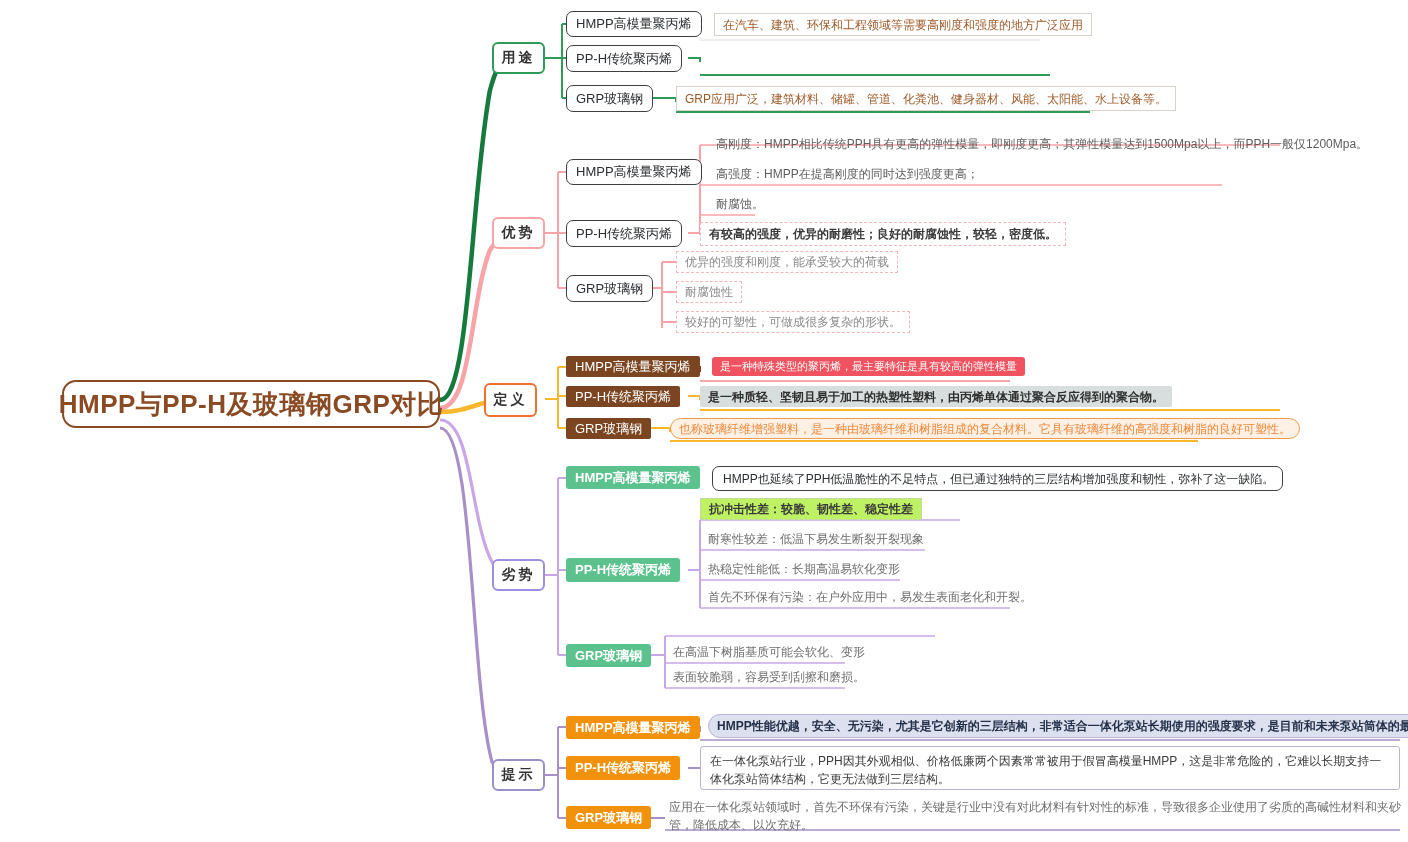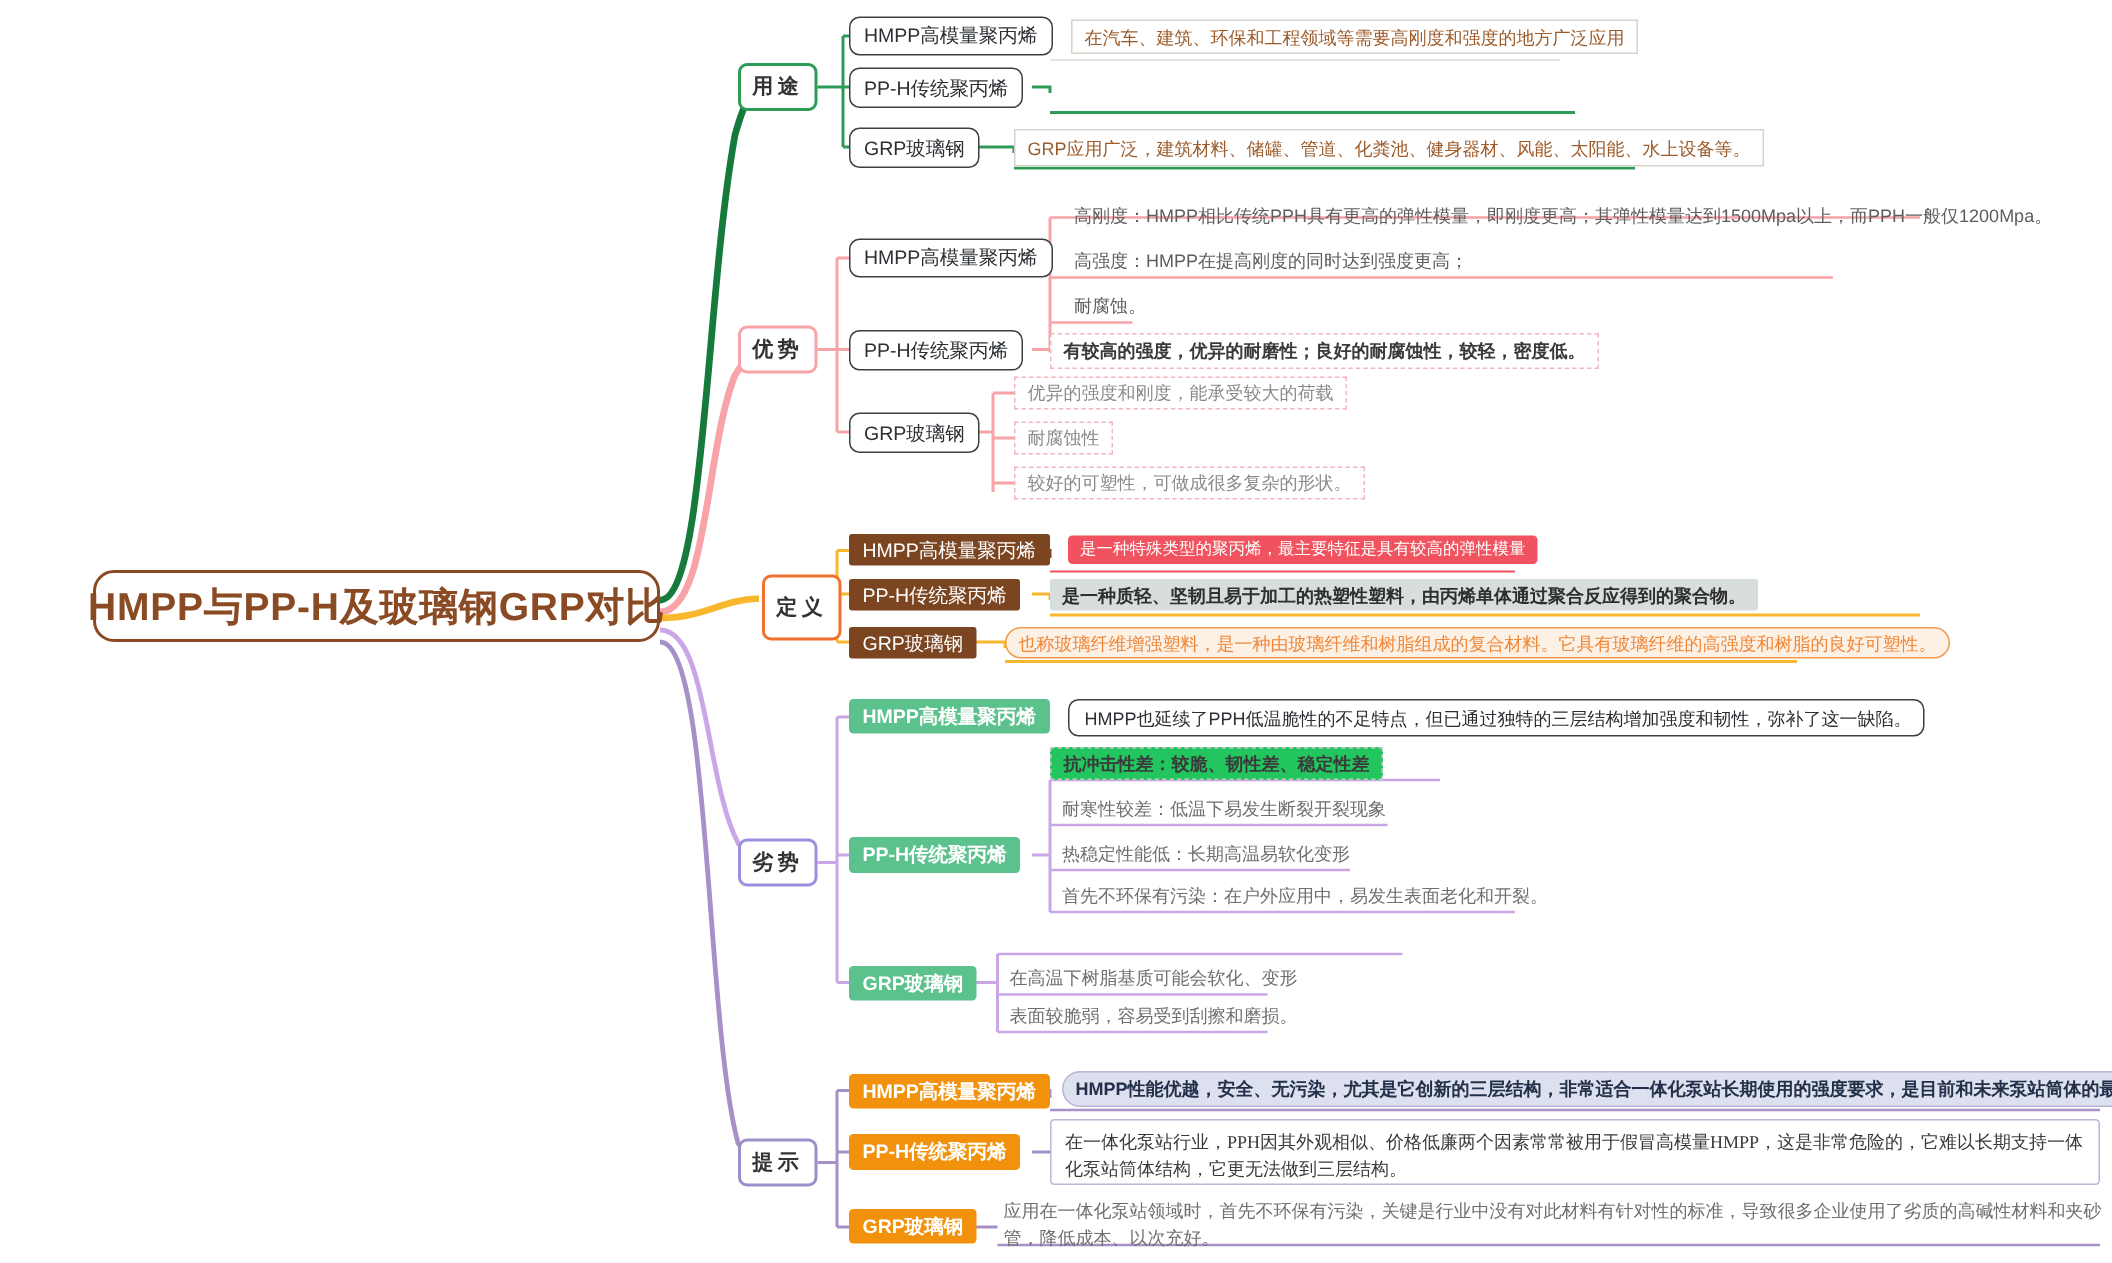--- a/index.html
+++ b/index.html
@@ -88,21 +88,21 @@
     line-height:1.5;
     padding:3px 8px;
     white-space:nowrap;
     display:flex;align-items:center;
     z-index:4;
   }
   .leaf.wrap{white-space:normal;display:block;}
 
   .lf-plainbox{border:1px solid #d9d2cb;background:#ffffff;color:#9d5b2a;}
   .lf-none{border:none;background:transparent;color:#6f6f6f;}
-  .lf-dash{border:1px dashed #c9c9c9;background:#22c55e;color:#7a7a7a;}
+  .lf-dash{border:1px dashed #c9c9c9;background:#bef264;color:#7a7a7a;}
   .lf-dash-pink{border:1px dashed #f3b7bb;background:#ffffff;color:#8a8a8a;}
   .lf-box-dark{border:1.6px solid #3b4043;border-radius:7px;background:#ffffff;color:#2b2f33;padding-left:10px;}
   .lf-fill-red{background:#f0535f;color:#ffffff;border-radius:3px;font-size:11px;}
   .lf-fill-gray{background:#d7dedd;color:#2f2f2f;border-radius:2px;font-weight:bold;}
   .lf-pill-orange{border:1.4px solid #f29a4a;border-radius:18px;background:#fdf0e4;color:#f0883a;}
   .lf-pill-lav{border:1.2px solid #b9b4d8;border-radius:14px;background:#dde0ee;color:#23304a;font-weight:bold;}
   .lf-box-lav{border:1.2px solid #b9b4d8;border-radius:3px;background:#ffffff;color:#3a3a3a;}
 </style>
 </head>
 <body>
@@ -250,21 +250,21 @@
   <div class="leaf lf-dash-pink" style="left:676px;top:251px;height:22px;">
     <span>优异的强度和刚度，能承受较大的荷载</span>
   </div>
   <div class="leaf lf-dash-pink" style="left:676px;top:281px;height:22px;">
     <span>耐腐蚀性</span>
   </div>
   <div class="leaf lf-dash-pink" style="left:676px;top:311px;height:22px;">
     <span>较好的可塑性，可做成很多复杂的形状。</span>
   </div>
 
-  <div class="branch-node" style="left:484px;top:383px;width:53px;height:44px;border-color:#f07030;margin-left:24px;">
+  <div class="branch-node" style="left:484px;top:383px;width:53px;height:34px;border-color:#f07030;">
     <span>定义</span>
   </div>
 
   <div class="mat-node mat-fill-brown" style="left:566px;top:356px;height:21px;">
     <span>HMPP高模量聚丙烯</span>
   </div>
   <div class="leaf lf-fill-red" style="left:712px;top:357px;height:19px;">
     <span>是一种特殊类型的聚丙烯，最主要特征是具有较高的弹性模量</span>
   </div>
 
@@ -326,21 +326,21 @@
   <div class="mat-node mat-fill-orange" style="left:566px;top:716px;height:23px;">
     <span>HMPP高模量聚丙烯</span>
   </div>
   <div class="leaf lf-pill-lav" style="left:708px;top:714px;height:24px;">
     <span>HMPP性能优越，安全、无污染，尤其是它创新的三层结构，非常适合一体化泵站长期使用的强度要求，是目前和未来泵站筒体的最佳材料。</span>
   </div>
 
   <div class="mat-node mat-fill-orange" style="left:566px;top:756px;height:24px;">
     <span>PP-H传统聚丙烯</span>
   </div>
-  <div class="leaf wrap lf-box-lav" style="left:700px;top:746px;width:700px;height:44px;padding:5px 9px;font-family:Liberation Serif, serif;">
+  <div class="leaf wrap lf-box-lav" style="left:700px;top:746px;width:700px;height:44px;padding:5px 9px;">
     <span>在一体化泵站行业，PPH因其外观相似、价格低廉两个因素常常被用于假冒高模量HMPP，这是非常危险的，它难以长期支持一体化泵站筒体结构，它更无法做到三层结构。</span>
   </div>
 
   <div class="mat-node mat-fill-orange" style="left:566px;top:806px;height:23px;">
     <span>GRP玻璃钢</span>
   </div>
   <div class="leaf wrap lf-none" style="left:665px;top:796px;width:740px;height:40px;padding:2px 4px;">
     <span>应用在一体化泵站领域时，首先不环保有污染，关键是行业中没有对此材料有针对性的标准，导致很多企业使用了劣质的高碱性材料和夹砂管，降低成本、以次充好。</span>
   </div>
 

